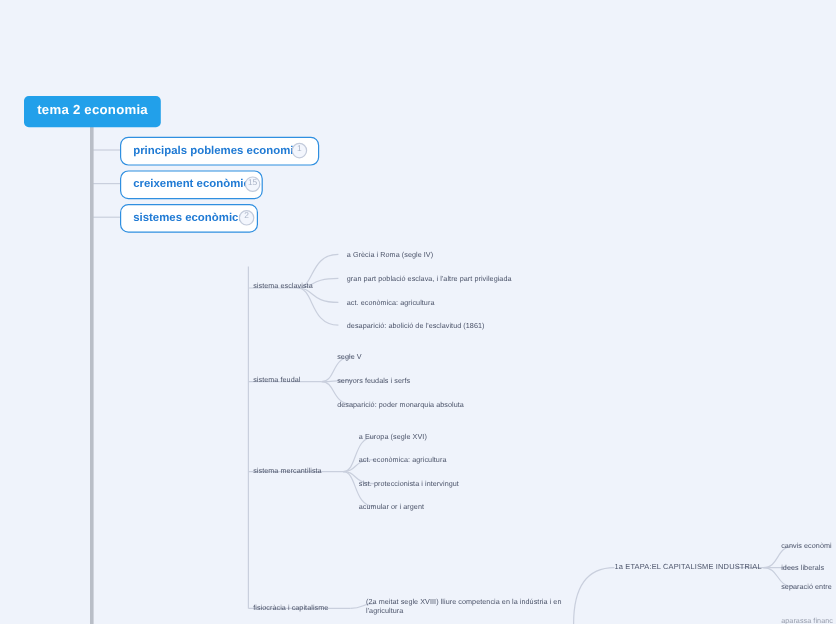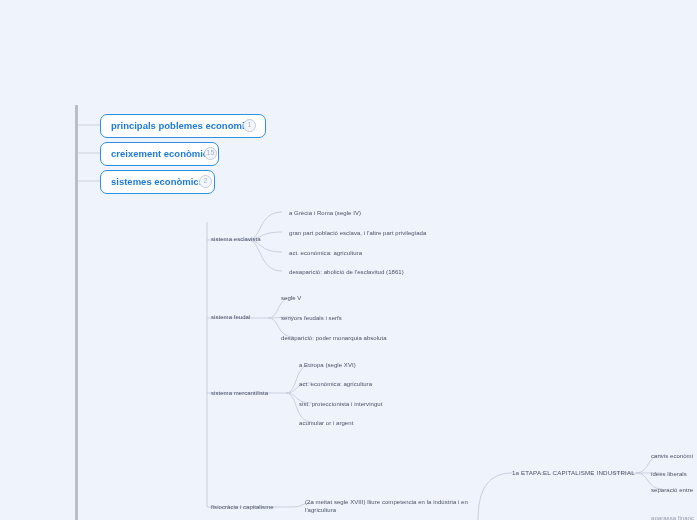--- a/index.html
+++ b/index.html
@@ -150,20 +150,21 @@
       <path d="M478,520 C478,490 488,473 512,473"></path>
       <path d="M636,473 H612"></path>
       <path d="M636,473 C650,473 646,455 662,455"></path>
       <path d="M636,473 C650,473 646,473 662,473"></path>
       <path d="M636,473 C650,473 646,489 662,489"></path>
     </g>
   </svg>
 
   <div class="trunk" style="left:75px; top:105px; width:3px; height:415px;"></div>
 
+  <div class="node root-node" style="left:20px; top:80px;">tema 2 economia</div>
 
   <div class="node box-node" style="left:100px; top:114px;">principals poblemes economics</div>
   <div class="badge" style="left:243px; top:119px;">1</div>
 
   <div class="node box-node" style="left:100px; top:142px;">creixement econòmic</div>
   <div class="badge" style="left:204px; top:147px;">15</div>
 
   <div class="node box-node" style="left:100px; top:170px;">sistemes econòmics</div>
   <div class="badge" style="left:199px; top:175px;">2</div>
 

